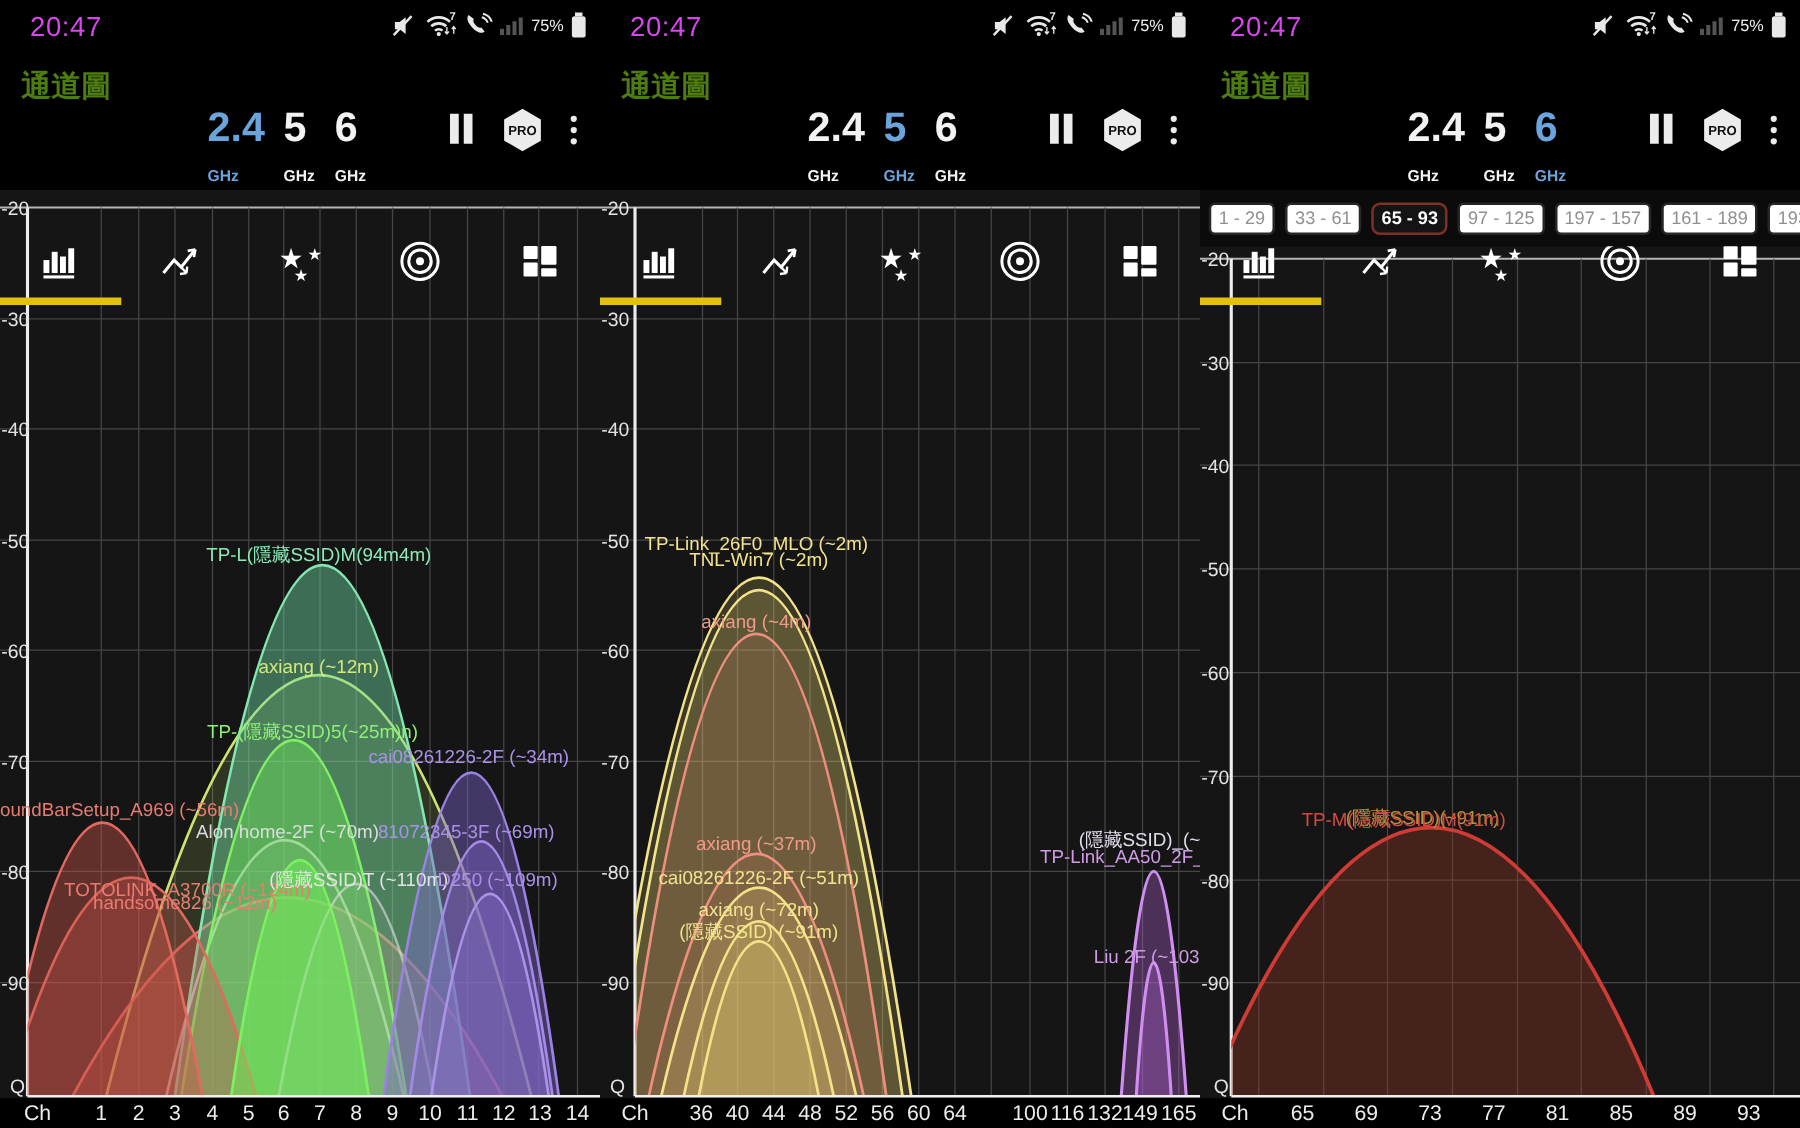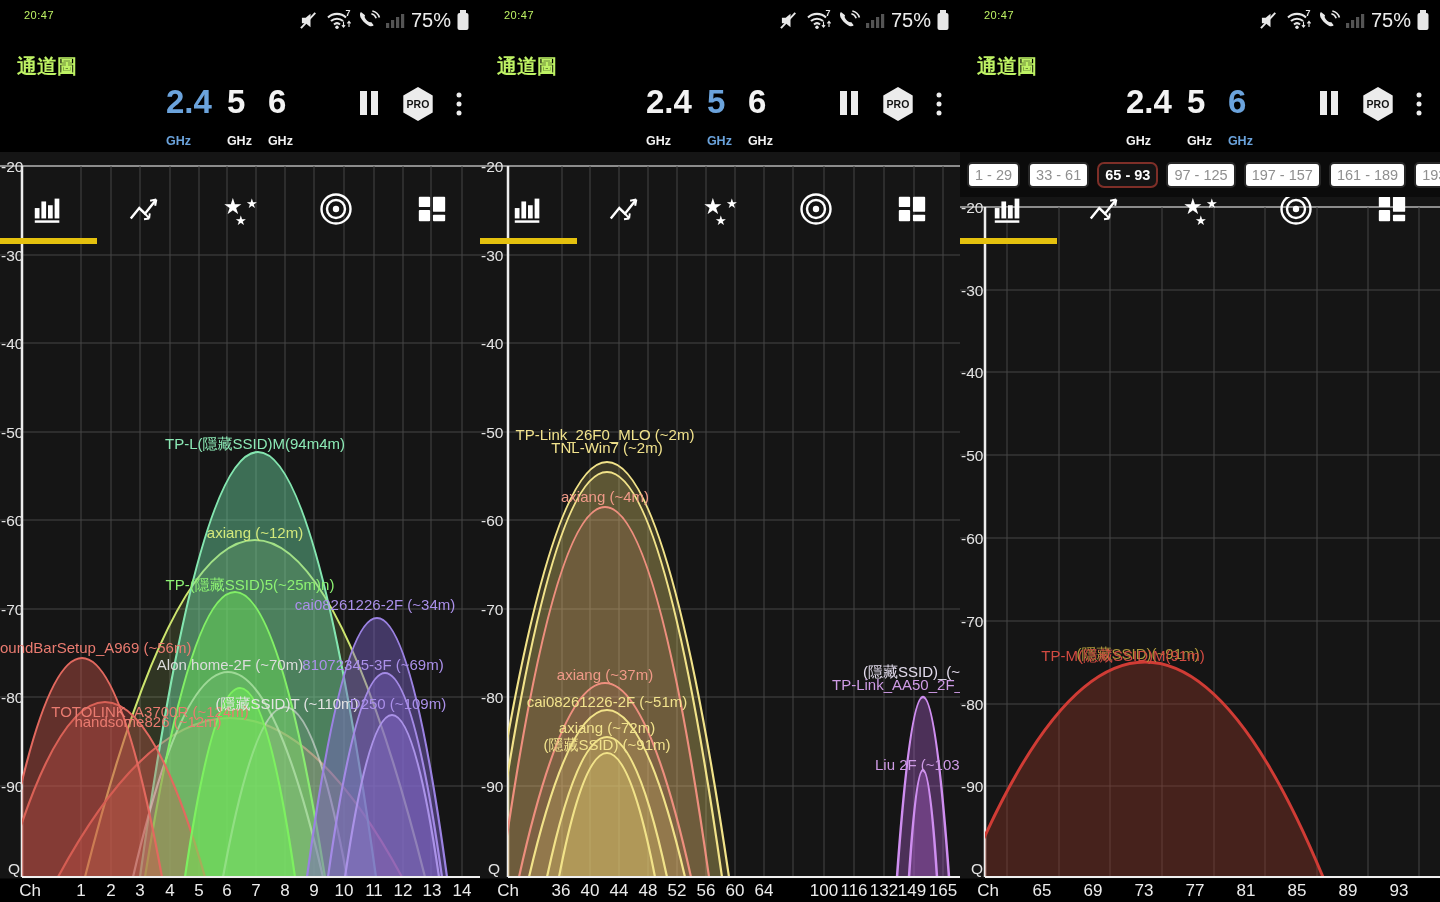--- a/index.html
+++ b/index.html
@@ -1,25 +1,25 @@
 <!DOCTYPE html>
 <html><head>
 <meta charset="utf-8">
 <style>
   html,body{margin:0;padding:0;background:#000;}
   #screen{position:relative;width:1440px;height:902px;background:#000;overflow:hidden;
           font-family:"Liberation Sans","DejaVu Sans",sans-serif;}
   .panel{position:absolute;top:0;width:480px;height:902px;background:#000;overflow:hidden;}
   .sb{position:absolute;top:0;left:0;right:0;height:38px;}
-  .sb .time{position:absolute;left:24px;top:9px;font-size:11px;color:#bef264;letter-spacing:.5px;}
+  .sb .time{position:absolute;left:24px;top:9px;font-size:22px;color:#d946ef;letter-spacing:.5px;}
   .sb .icons{position:absolute;right:10px;top:8px;display:flex;align-items:center;gap:5px;height:24px;}
-  .sb .pct{font-size:20px;color:#eeeeee;}
+  .sb .pct{font-size:13px;color:#eeeeee;}
   .ic{display:inline-flex;align-items:center;}
   .ab{position:absolute;top:38px;left:0;right:0;height:54px;}
-  .ab .title{position:absolute;left:17px;top:15px;font-size:20px;font-weight:bold;color:#bef264;}
+  .ab .title{position:absolute;left:17px;top:15px;font-size:24px;font-weight:bold;color:#4d7c0f;}
   .bands{position:absolute;left:165px;top:38px;height:52px;display:flex;align-items:baseline;gap:15px;}
   .band{display:flex;align-items:baseline;cursor:pointer;flex-direction:column;}
   .band .n{font-size:33px;font-weight:bold;color:#f2f2f2;line-height:52px;}
   .band .u{font-size:12.5px;font-weight:bold;color:#f2f2f2;position:relative;top:6px;margin-left:1px;}
   .band.sel .n,.band.sel .u{color:#6ba3dc;}
   .ctl{position:absolute;display:flex;justify-content:center;}
   .tb{position:absolute;top:92px;left:0;right:0;height:60px;}
   .tab{position:absolute;top:97px;width:40px;height:40px;display:flex;align-items:center;justify-content:center;}
   .indicator{position:absolute;top:146px;left:0;width:97px;height:6px;background:#e4c10e;}
   .chips{position:absolute;top:152px;left:0;right:0;height:45px;background:#0b0b0b;display:flex;align-items:center;gap:8px;padding-left:7px;overflow:hidden;}

